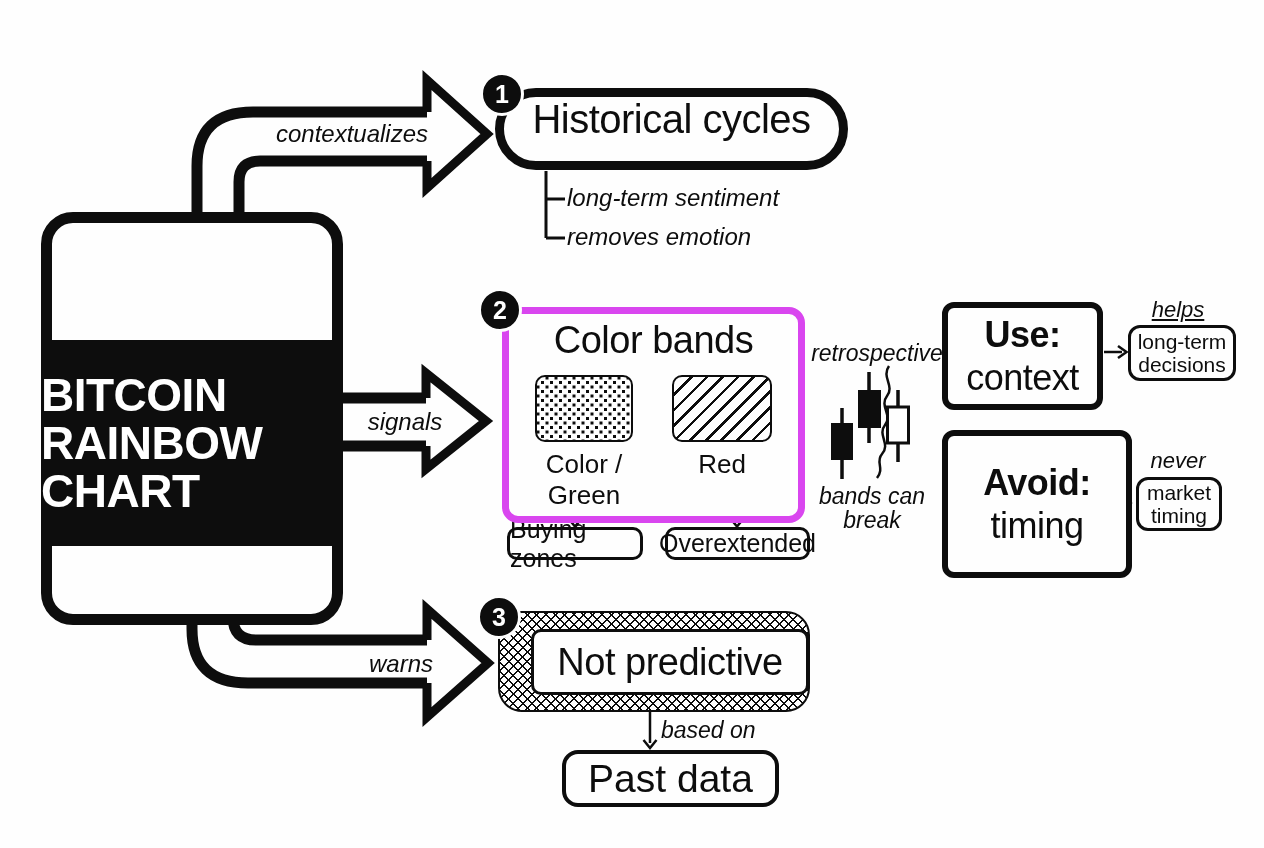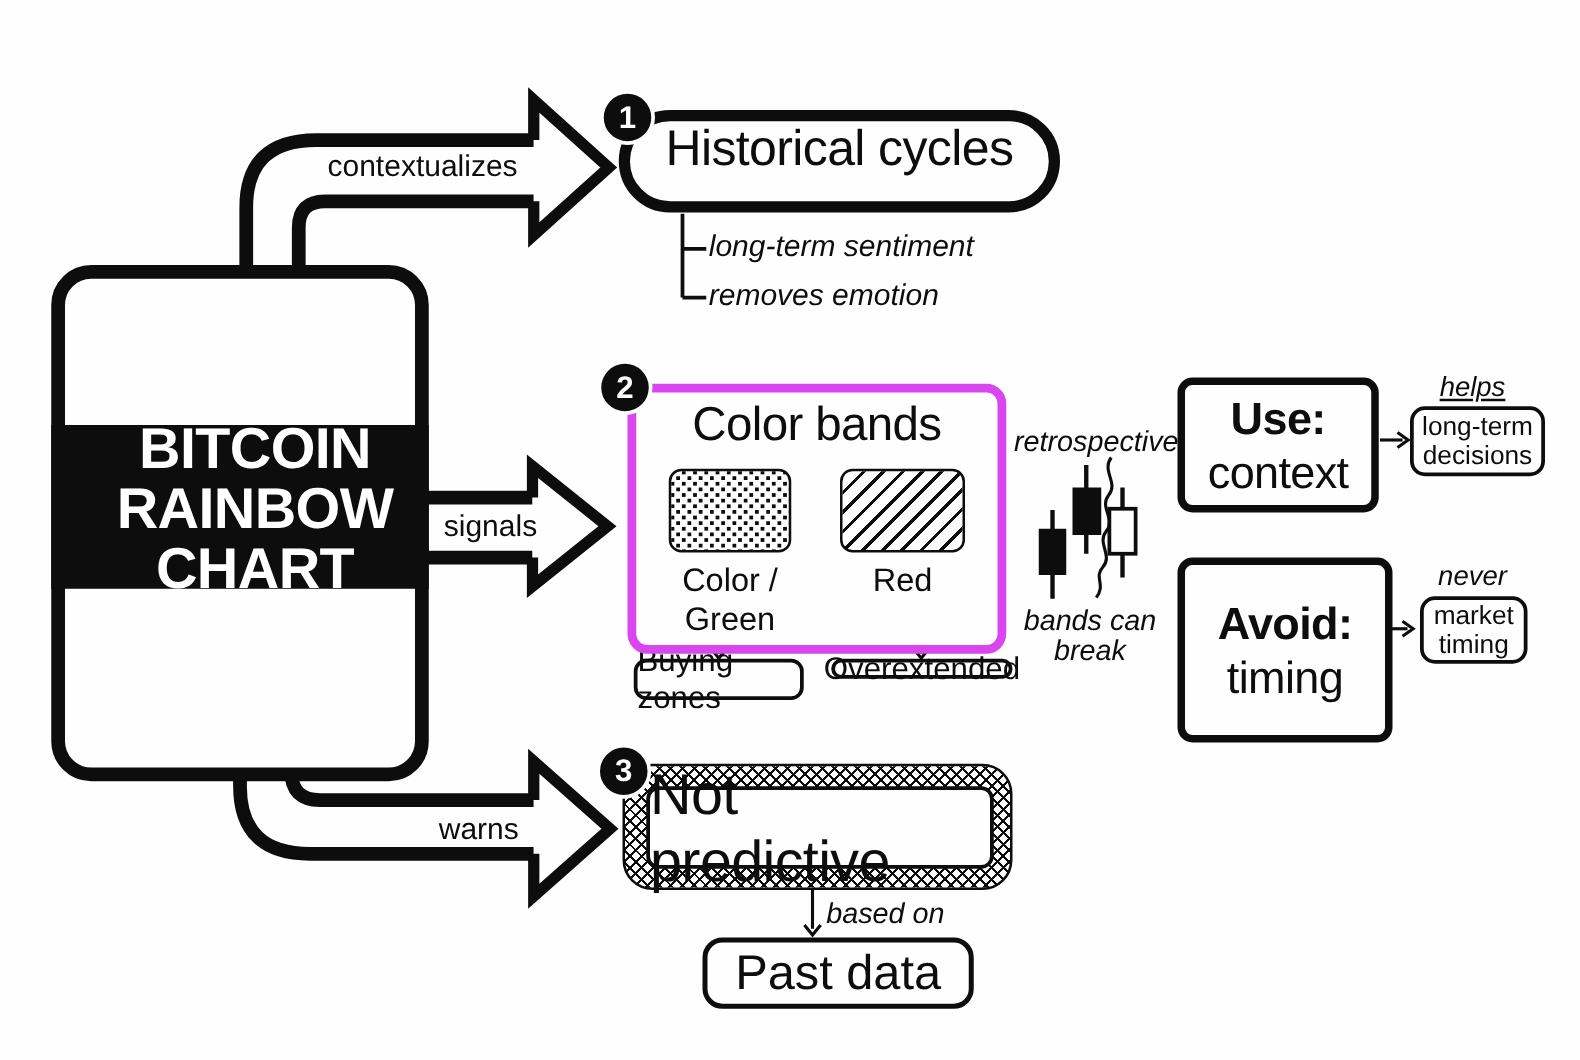--- a/index.html
+++ b/index.html
@@ -10,31 +10,31 @@
   .abs{position:absolute;}
   svg.wires{position:absolute;left:0;top:0;}
   .pipe{stroke:#0d0d0d;stroke-width:11;fill:none;}
   .head{stroke:#0d0d0d;stroke-width:9;fill:#fefefe;stroke-linejoin:miter;}
   .thin{stroke:#0d0d0d;stroke-width:3;fill:none;}
   .thin25{stroke:#0d0d0d;stroke-width:2.5;fill:none;}
   .wick{stroke:#0d0d0d;stroke-width:3.5;fill:none;}
   .candle-dark{fill:#0d0d0d;}
   .candle-light{fill:#fefefe;stroke:#0d0d0d;stroke-width:3;}
 
-  .rel{text-align:left;line-height:27px;font-size:24px;}
+  .rel{font-style:italic;text-align:center;line-height:27px;font-size:24px;}
   .rel-sm{font-style:italic;text-align:center;line-height:24px;font-size:23px;}
   .rel-xs{font-style:italic;text-align:center;line-height:23px;font-size:22px;}
 
   .main-box{
     left:41px;top:212px;width:302px;height:413px;background:#fefefe;
     border:11px solid #0d0d0d;border-radius:32px;box-sizing:border-box;
   }
   .main-band{
-    position:absolute;left:-11px;right:-11px;top:117px;height:131px;background:#0d0d0d;
-    display:flex;flex-direction:column;align-items:center;justify-content:center;padding-left:24px;
+    position:absolute;left:-11px;right:-11px;top:117px;height:206px;background:#0d0d0d;
+    display:flex;flex-direction:column;justify-content:center;
   }
   .main-band div{color:#fff;font-weight:700;font-size:46px;line-height:48px;letter-spacing:-0.5px;}
 
   .badge{
     width:44px;height:44px;border-radius:50%;background:#0d0d0d;border:3px solid #fefefe;
     box-sizing:border-box;display:flex;align-items:center;justify-content:center;
     color:#fff;font-weight:700;font-size:25px;z-index:5;
   }
   .pill{
     left:495px;top:88px;width:353px;height:82px;background:#fefefe;
@@ -76,23 +76,23 @@
     display:flex;flex-direction:column;align-items:center;justify-content:center;
     font-size:21px;line-height:23px;
   }
   .np-outer{
     left:498px;top:611px;width:312px;height:101px;border:2px solid #0d0d0d;border-radius:24px;
     box-sizing:border-box;z-index:2;background-color:#fefefe;
     background-image:repeating-linear-gradient(45deg,#0d0d0d 0 1.6px,transparent 1.6px 6.6px),
                      repeating-linear-gradient(135deg,#0d0d0d 0 1.6px,transparent 1.6px 6.6px);
   }
   .np-inner{
-    position:absolute;left:17px;top:16px;width:278px;height:66px;background:#fefefe;
+    position:absolute;left:31px;top:16px;width:278px;height:66px;background:#fefefe;
     border:3.5px solid #0d0d0d;border-radius:10px;box-sizing:border-box;
-    display:flex;align-items:center;justify-content:center;font-size:46px;letter-spacing:-0.5px;
+    display:flex;align-items:center;justify-content:center;font-size:38px;letter-spacing:-0.5px;
   }
   .past-box{
     left:562px;top:750px;width:217px;height:57px;background:#fefefe;
     border:4px solid #0d0d0d;border-radius:16px;box-sizing:border-box;
     display:flex;align-items:center;justify-content:center;font-size:39px;z-index:2;
   }
 </style>
 </head>
 <body>
 
@@ -165,38 +165,38 @@
     <div class="swatch striped" style="left:163px;top:61px;width:100px;height:67px;"></div>
     <div class="swatch-label" style="left:10px;width:130px;">Color / Green</div>
     <div class="swatch-label" style="left:163px;width:100px;">Red</div>
   </div>
   <div class="abs badge" style="left:478px;top:288px;">2</div>
   <div class="abs rel" style="left:516px;top:491px;width:120px;">suggests</div>
   <div class="abs rel" style="left:674px;top:491px;width:120px;">suggests</div>
   <div class="abs small-node" style="left:507px;top:527px;width:136px;height:33px;">
     <span>Buying zones</span>
   </div>
-  <div class="abs small-node" style="left:665px;top:527px;width:145px;height:16px;">
+  <div class="abs small-node" style="left:665px;top:527px;width:145px;height:33px;">
     <span>Overextended</span>
   </div>
 
   <div class="abs rel-sm" style="left:807px;top:341px;width:140px;">retrospective</div>
   <div class="abs rel-sm" style="left:812px;top:484px;width:120px;">bands can break</div>
 
   <div class="abs side-box" style="left:942px;top:302px;width:161px;height:108px;">
     <div class="hd">Use:</div>
     <div class="bd">context</div>
   </div>
   <div class="abs rel-xs" style="left:1128px;top:298px;width:100px;text-decoration:underline;">helps</div>
   <div class="abs side-out" style="left:1128px;top:325px;width:108px;height:56px;">
     <div>long-term</div>
     <div>decisions</div>
   </div>
 
-  <div class="abs side-box" style="left:942px;top:430px;width:172px;height:148px;margin-top:16px;">
+  <div class="abs side-box" style="left:942px;top:430px;width:190px;height:148px;">
     <div class="hd">Avoid:</div>
     <div class="bd">timing</div>
   </div>
   <div class="abs rel-xs" style="left:1128px;top:449px;width:100px;">never</div>
   <div class="abs side-out" style="left:1136px;top:477px;width:86px;height:54px;">
     <div>market</div>
     <div>timing</div>
   </div>
 
   <div class="abs np-outer">

